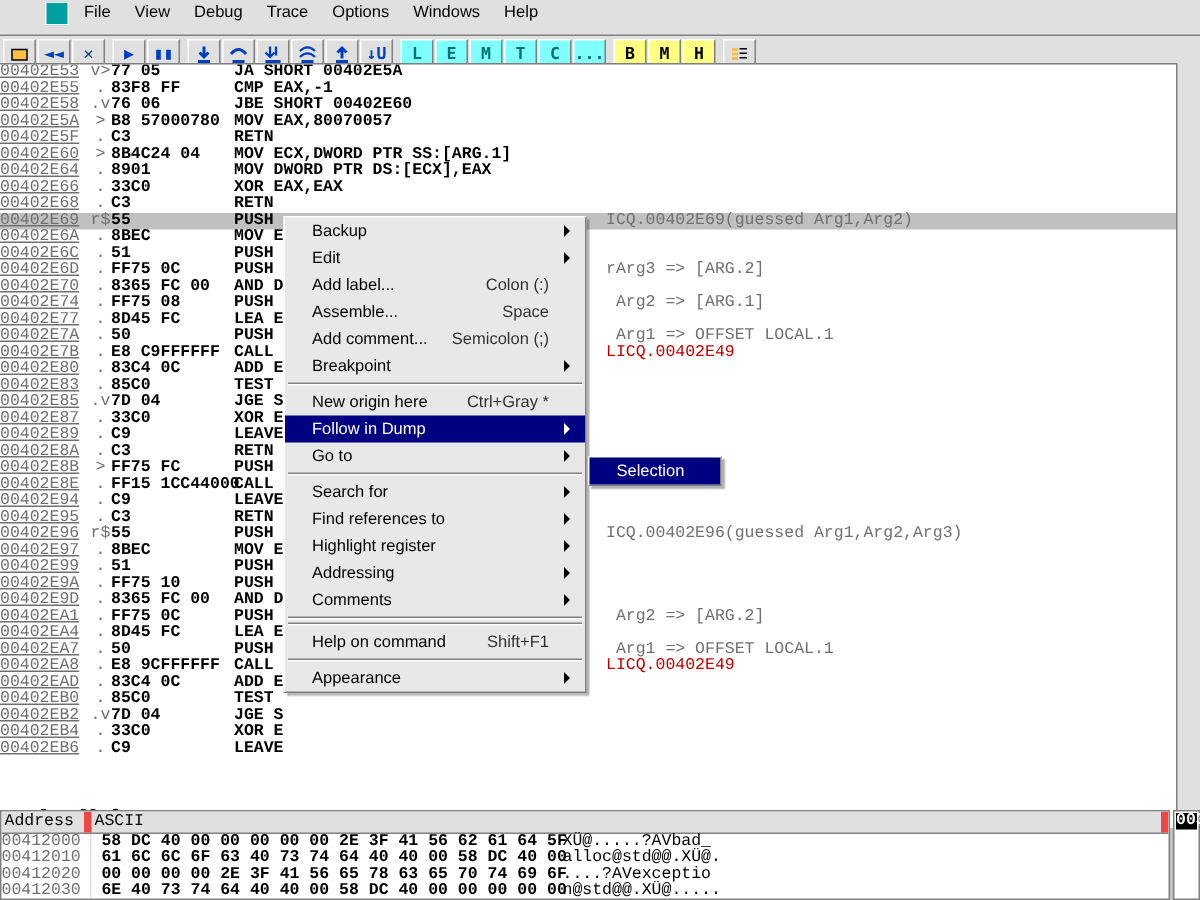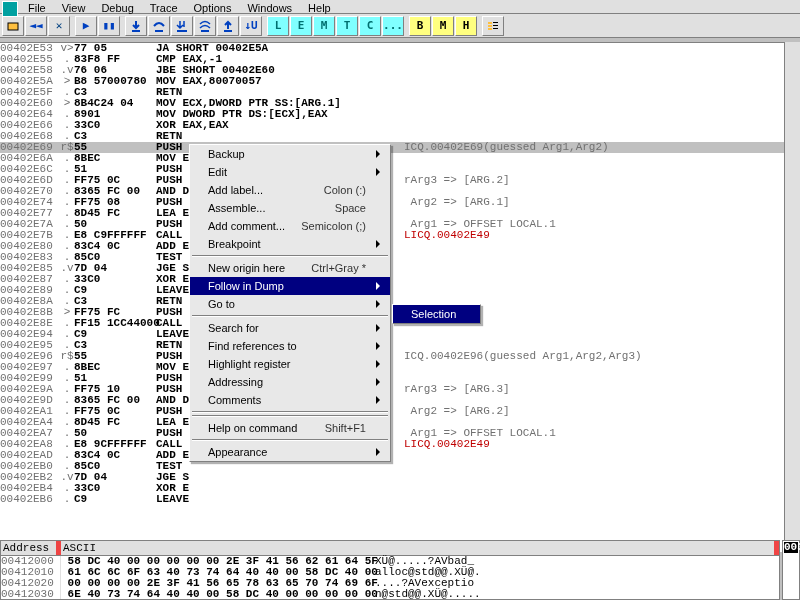--- a/index.html
+++ b/index.html
@@ -9,24 +9,25 @@
     font-size: 11px;
     background: #c0c0c0;
     overflow: hidden;
     width: 800px;
     height: 600px;
     position: relative;
   }
   .menubar {
     background: #e0e0e0;
     display: flex;
-    height: 14px;
+    height: 24px;
     font-family: "MS Sans Serif", Arial, sans-serif;
     font-size: 11px;
     border-bottom: 1px solid #808080;
+    padding-left: 28px;
   }
   .icon-box {
     width: 16px;
     height: 16px;
     background: #00a0a0;
     border: 1px solid #fff;
     margin: 1px 2px;
   }
   .menubar .mi {
     padding: 2px 8px;
@@ -72,21 +73,21 @@
     overflow: hidden;
     border-top: 1px solid #808080;
   }
   .row {
     display: flex;
     height: 11px;
     line-height: 11px;
     white-space: pre;
   }
   .row.hl { background: #c0c0c0; justify-content: center; }
-  .addr { width: 60px; color: #707070; }
+  .addr { width: 60px; color: #707070; text-decoration: underline; }
   .gut { width: 14px; text-align: center; color: #707070; }
   .hex { width: 82px; color: #000; font-weight: bold; }
   .mn { flex: 0 0 248px; font-weight: bold; }
   .cm { flex: 1; color: #707070; }
   .cm .red { color: #c00000; }
   .footer {
     position: absolute;
     left: 0;
     bottom: 48px;
     font-weight: bold;
@@ -282,21 +283,21 @@
     <div class="row"><span class="addr">00402E87</span><span class="gut">.</span><span class="hex">33C0</span><span class="mn">XOR E</span><span class="cm"></span></div>
     <div class="row"><span class="addr">00402E89</span><span class="gut">.</span><span class="hex">C9</span><span class="mn">LEAVE</span><span class="cm"></span></div>
     <div class="row"><span class="addr">00402E8A</span><span class="gut">.</span><span class="hex">C3</span><span class="mn">RETN</span><span class="cm"></span></div>
     <div class="row"><span class="addr">00402E8B</span><span class="gut">&gt;</span><span class="hex">FF75 FC</span><span class="mn">PUSH </span><span class="cm"></span></div>
     <div class="row"><span class="addr">00402E8E</span><span class="gut">.</span><span class="hex">FF15 1CC44000</span><span class="mn">CALL </span><span class="cm"></span></div>
     <div class="row"><span class="addr">00402E94</span><span class="gut">.</span><span class="hex">C9</span><span class="mn">LEAVE</span><span class="cm"></span></div>
     <div class="row"><span class="addr">00402E95</span><span class="gut">.</span><span class="hex">C3</span><span class="mn">RETN</span><span class="cm"></span></div>
     <div class="row"><span class="addr">00402E96</span><span class="gut">r$</span><span class="hex">55</span><span class="mn">PUSH </span><span class="cm">ICQ.00402E96(guessed Arg1,Arg2,Arg3)</span></div>
     <div class="row"><span class="addr">00402E97</span><span class="gut">.</span><span class="hex">8BEC</span><span class="mn">MOV E</span><span class="cm"></span></div>
     <div class="row"><span class="addr">00402E99</span><span class="gut">.</span><span class="hex">51</span><span class="mn">PUSH </span><span class="cm"></span></div>
-    <div class="row"><span class="addr">00402E9A</span><span class="gut">.</span><span class="hex">FF75 10</span><span class="mn">PUSH </span><span class="cm">rArg3 =&gt; [ARG.3]</span></div>
+    <div class="row"><span class="addr">00402E9A</span><span class="gut">.</span><span class="hex">FF75 10</span><span class="mn">PUSH </span></div>
     <div class="row"><span class="addr">00402E9D</span><span class="gut">.</span><span class="hex">8365 FC 00</span><span class="mn">AND D</span><span class="cm"></span></div>
     <div class="row"><span class="addr">00402EA1</span><span class="gut">.</span><span class="hex">FF75 0C</span><span class="mn">PUSH </span><span class="cm"> Arg2 =&gt; [ARG.2]</span></div>
     <div class="row"><span class="addr">00402EA4</span><span class="gut">.</span><span class="hex">8D45 FC</span><span class="mn">LEA E</span><span class="cm"></span></div>
     <div class="row"><span class="addr">00402EA7</span><span class="gut">.</span><span class="hex">50</span><span class="mn">PUSH </span><span class="cm"> Arg1 =&gt; OFFSET LOCAL.1</span></div>
     <div class="row"><span class="addr">00402EA8</span><span class="gut">.</span><span class="hex">E8 9CFFFFFF</span><span class="mn">CALL </span><span class="cm"><span class="red">LICQ.00402E49</span></span></div>
     <div class="row"><span class="addr">00402EAD</span><span class="gut">.</span><span class="hex">83C4 0C</span><span class="mn">ADD E</span><span class="cm"></span></div>
     <div class="row"><span class="addr">00402EB0</span><span class="gut">.</span><span class="hex">85C0</span><span class="mn">TEST </span><span class="cm"></span></div>
     <div class="row"><span class="addr">00402EB2</span><span class="gut">.v</span><span class="hex">7D 04</span><span class="mn">JGE S</span><span class="cm"></span></div>
     <div class="row"><span class="addr">00402EB4</span><span class="gut">.</span><span class="hex">33C0</span><span class="mn">XOR E</span><span class="cm"></span></div>
     <div class="row"><span class="addr">00402EB6</span><span class="gut">.</span><span class="hex">C9</span><span class="mn">LEAVE</span><span class="cm"></span></div>

